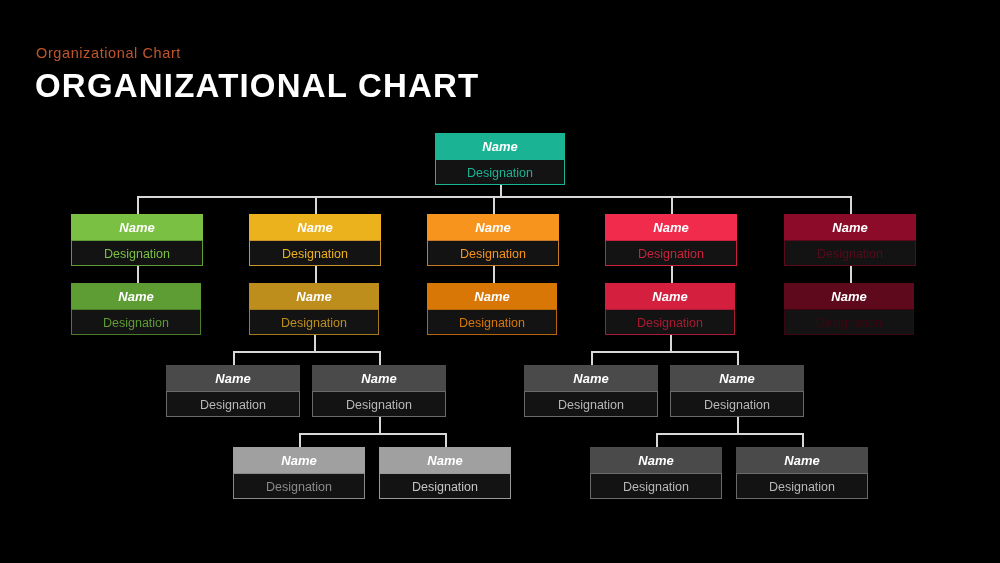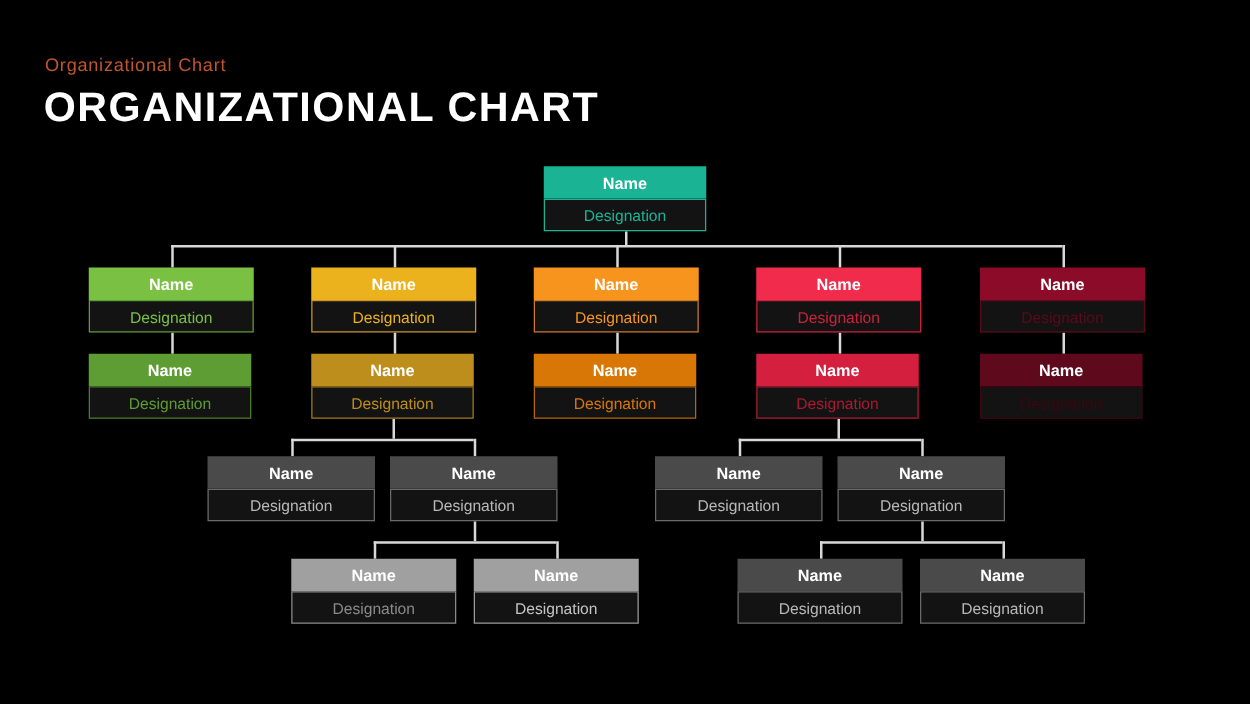--- a/index.html
+++ b/index.html
@@ -51,20 +51,21 @@
   .node .hdr {
     box-sizing: border-box;
     width: 100%;
     text-align: center;
     font-size: 13px;
     font-weight: bold;
     color: #FFFFFF;
     line-height: 1;
     padding: 7px 0 7px 0;
     white-space: nowrap;
+    font-style: italic;
   }
   .node .dsg {
     box-sizing: border-box;
     width: 100%;
     text-align: center;
     font-size: 12.5px;
     line-height: 1;
     padding: 7px 0 7px 0;
     background: #131313;
     border-style: solid;

